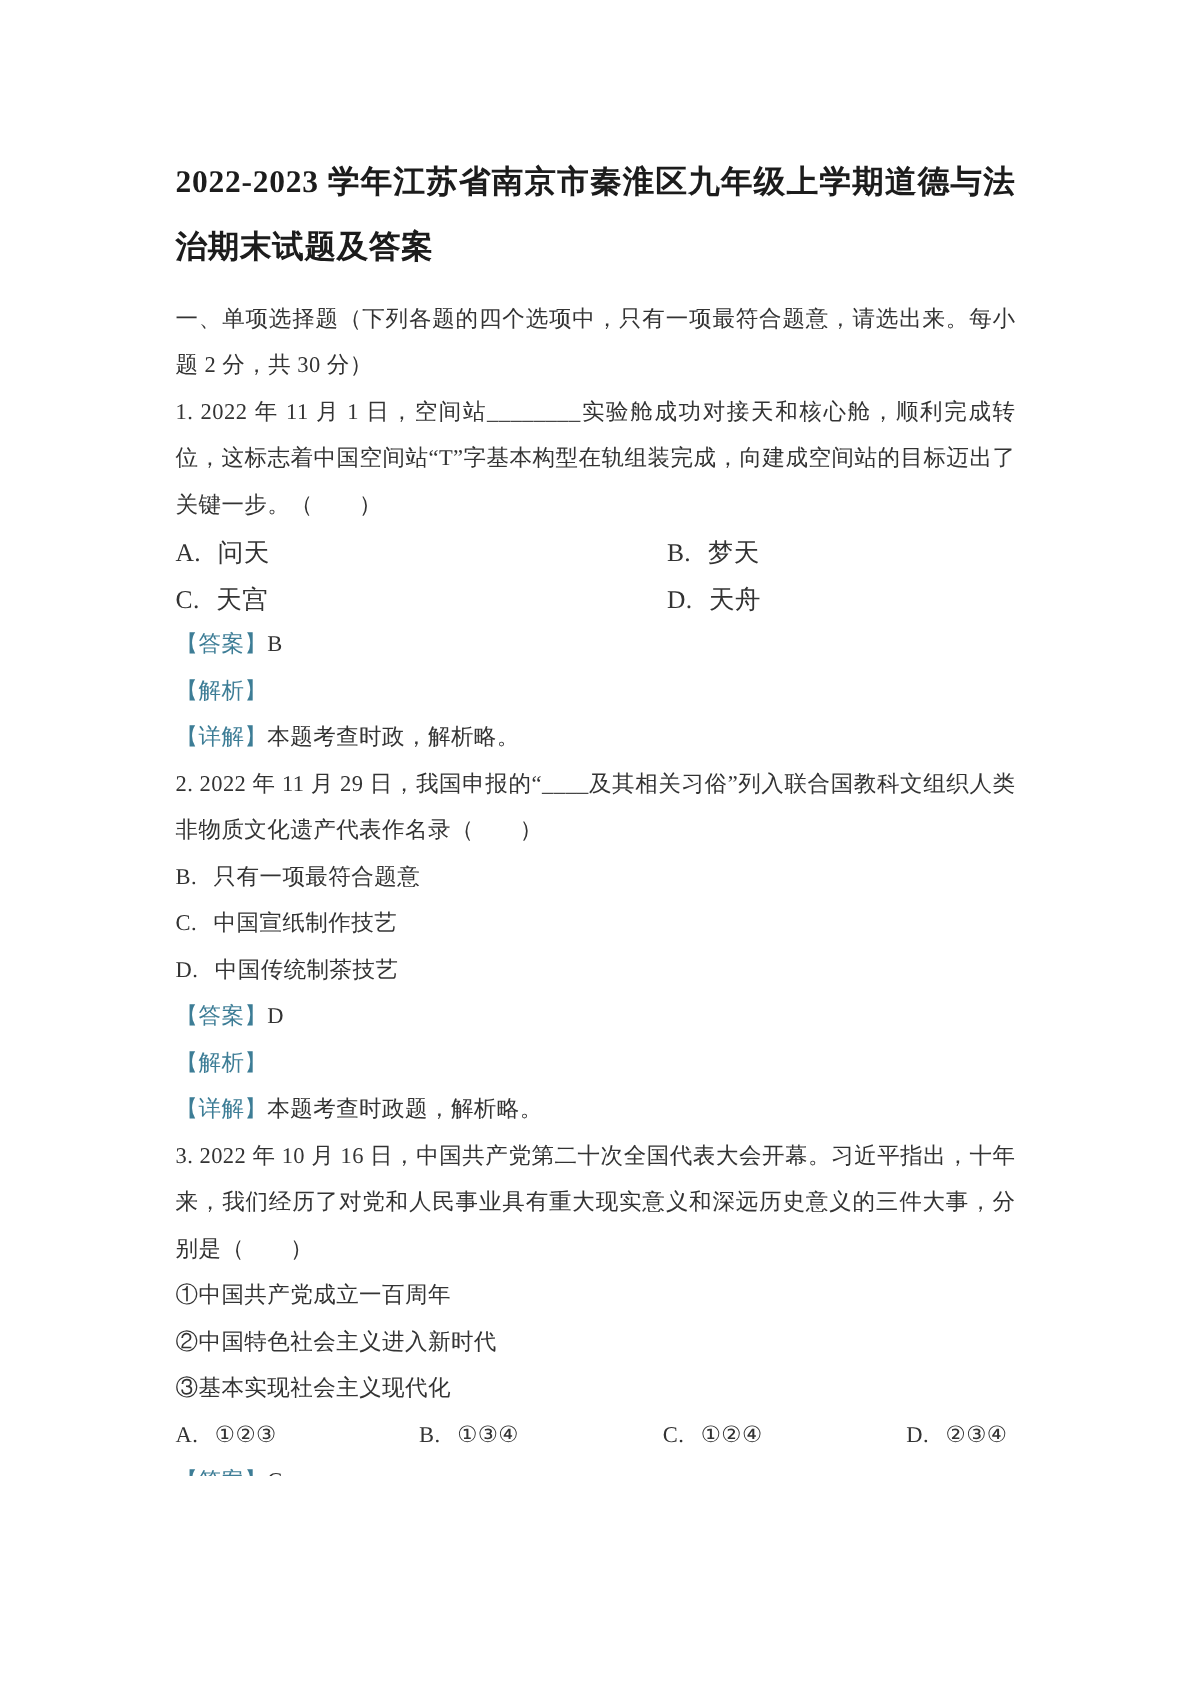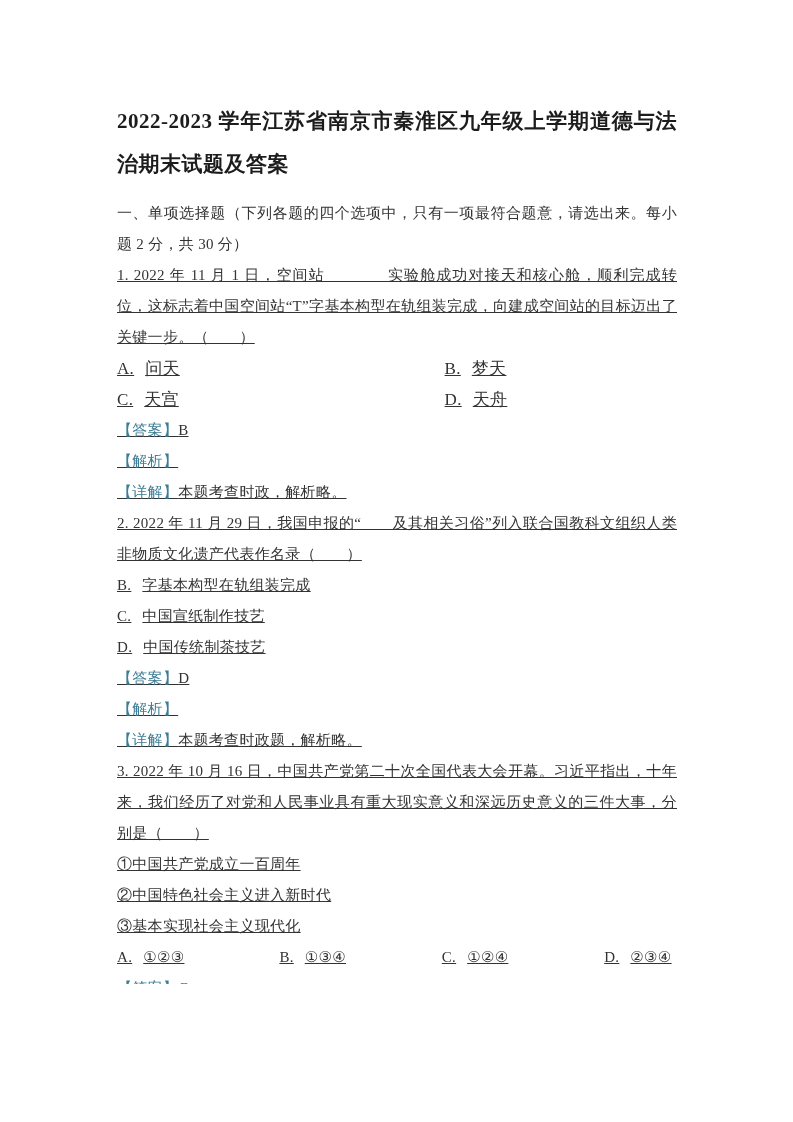--- a/index.html
+++ b/index.html
@@ -24,21 +24,21 @@
     margin: 0 0 12px 0;
     text-align: justify;
   }
   .para {
     font-size: 15px;
     line-height: 31px;
     margin: 0;
     text-align: justify;
     letter-spacing: 0.3px;
   }
-  .q-block { margin: 0; text-decoration: underline; }
+  .q-block { margin: 0; }
   .opts2 {
     display: grid;
     grid-template-columns: 58.5% 41.5%;
     font-size: 17px;
     line-height: 31px;
     letter-spacing: 0.3px;
   }
   .opts1 { font-size: 15px; line-height: 31px; letter-spacing: 0.3px; }
   .opts4 {
     display: grid;
@@ -69,21 +69,21 @@
       <div><span class="opt-label">D.</span><span>天舟</span></div>
     </div>
     <p class="para"><span class="marker">【答案】</span><span class="ans-letter">B</span></p>
     <p class="para"><span class="marker">【解析】</span></p>
     <p class="para"><span class="marker">【详解】</span><span>本题考查时政，解析略。</span></p>
   </div>
 
   <div class="q-block">
     <p class="para">2. 2022 年 11 月 29 日，我国申报的“____及其相关习俗”列入联合国教科文组织人类非物质文化遗产代表作名录（　　）</p>
     <div class="opts1">
-      <div><span class="opt-label">B.</span><span>字基本构型在轨组装完成</span></div>
+      <div><span class="opt-label">B.</span><span>只有一项最符合题意</span></div>
       <div><span class="opt-label">C.</span><span>中国宣纸制作技艺</span></div>
       <div><span class="opt-label">D.</span><span>中国传统制茶技艺</span></div>
     </div>
     <p class="para"><span class="marker">【答案】</span><span class="ans-letter">D</span></p>
     <p class="para"><span class="marker">【解析】</span></p>
     <p class="para"><span class="marker">【详解】</span><span>本题考查时政题，解析略。</span></p>
   </div>
 
   <div class="q-block">
     <p class="para">3. 2022 年 10 月 16 日，中国共产党第二十次全国代表大会开幕。习近平指出，十年来，我们经历了对党和人民事业具有重大现实意义和深远历史意义的三件大事，分别是（　　）</p>

